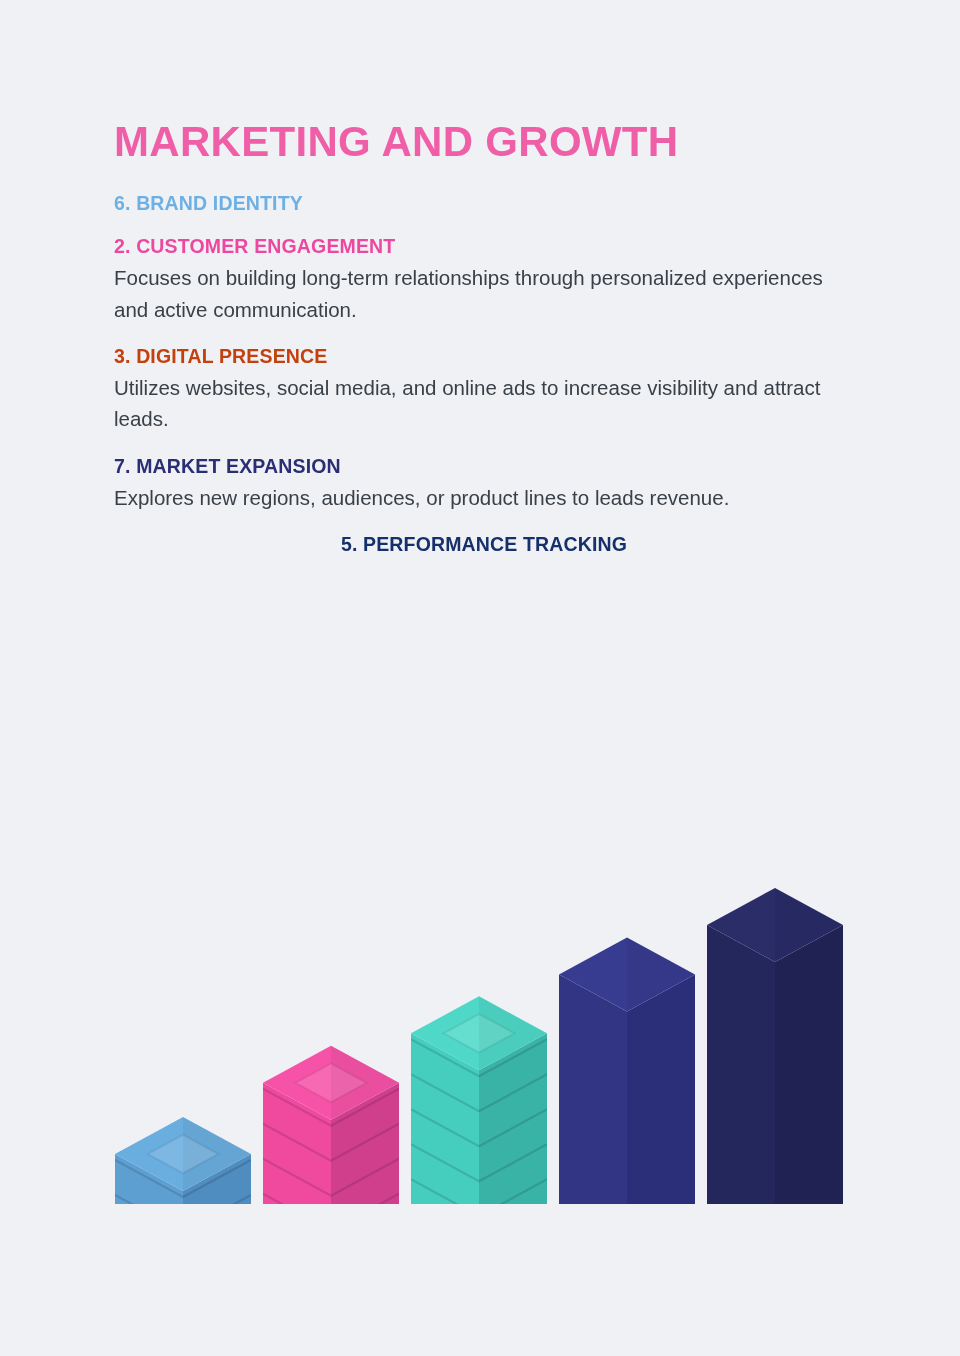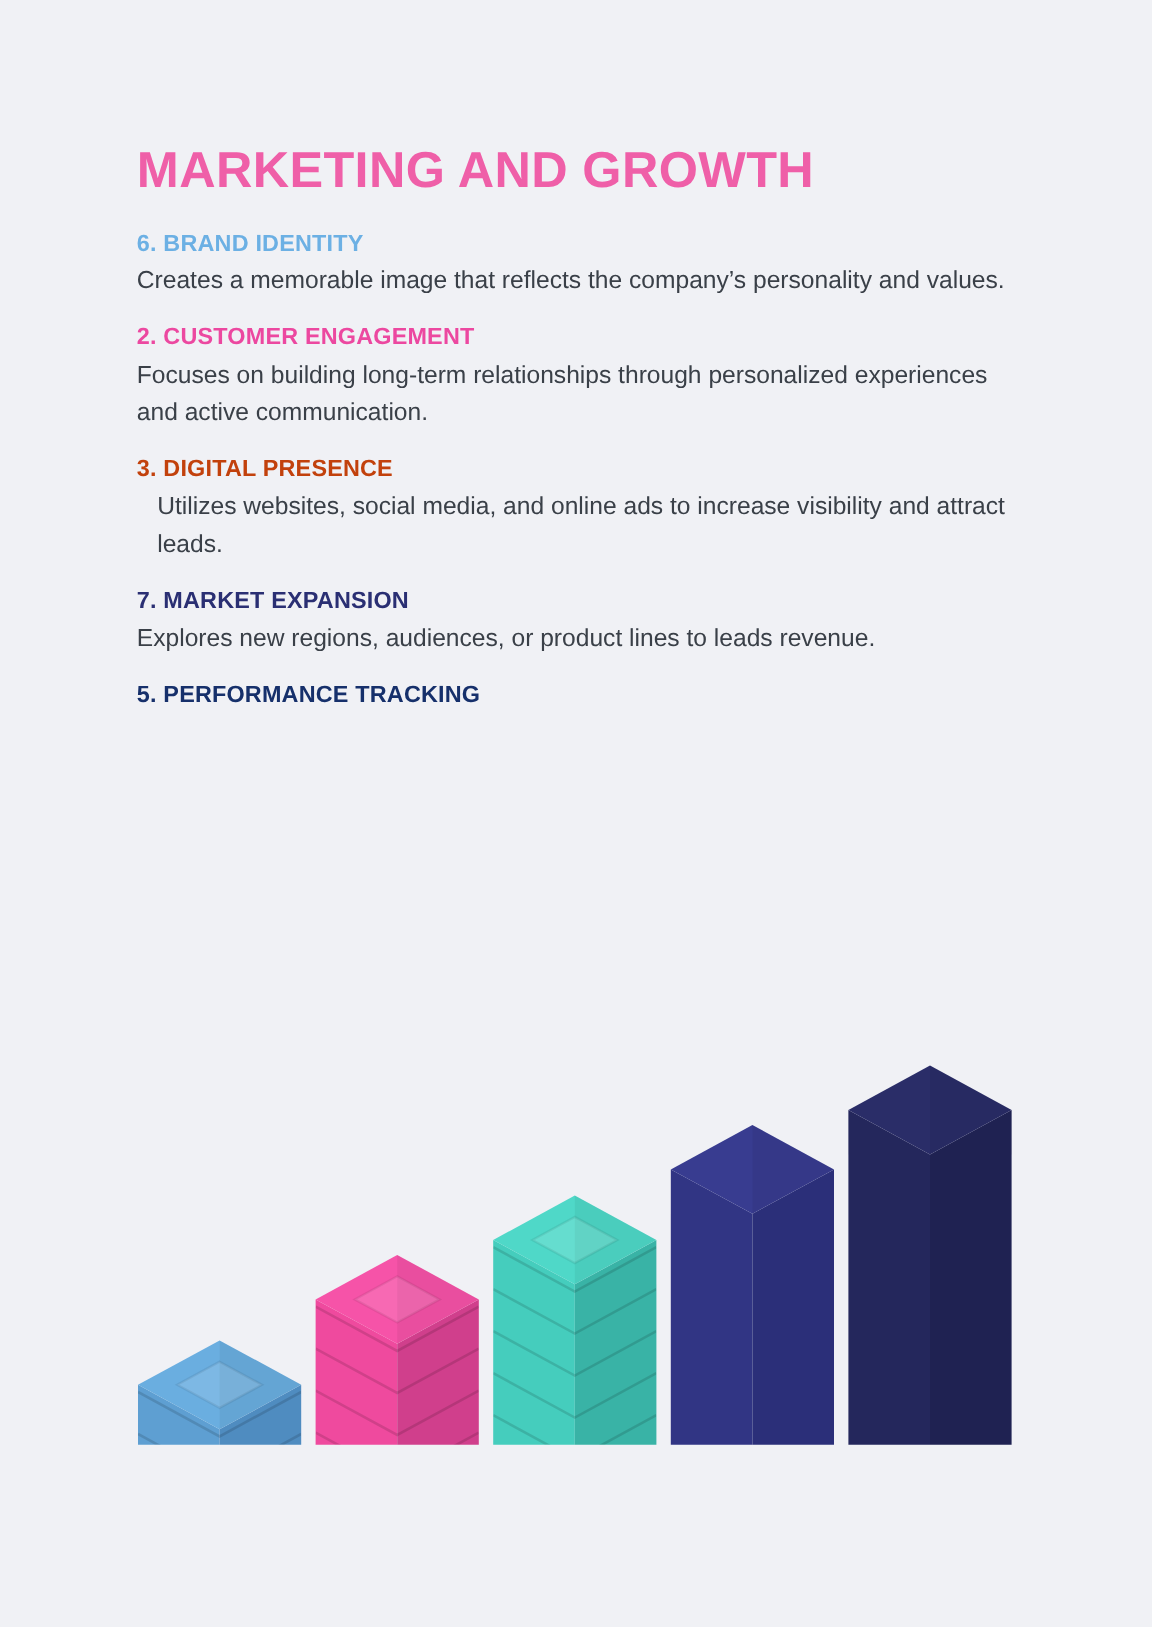--- a/index.html
+++ b/index.html
@@ -34,21 +34,21 @@
     font-weight: 700;
     letter-spacing: 0.3px;
     color: #ef5fa8;
     margin: 0 0 26px 0;
     line-height: 1.12;
   }
 
   .section {
     margin-bottom: 19px;
   }
-  .section:last-child { margin-bottom: 4px; }
+  .section:last-child { margin-bottom: 4px; text-align: center; }
 
   .section-heading {
     font-size: 19.5px;
     font-weight: 700;
     letter-spacing: 0.15px;
     margin: 0 0 3px 0;
     line-height: 1.25;
   }
 
   .section-body {
@@ -74,31 +74,30 @@
 </head>
 <body style="background: rgb(240, 241, 245);">
 
 <div class="page">
 
   <div class="content">
     <h1 class="doc-title" style="color: rgb(239, 95, 168);">MARKETING AND GROWTH</h1>
 
     <div class="section">
       <div class="section-heading" style="color: rgb(108, 176, 228);">6. BRAND IDENTITY</div>
-      <p class="section-body" style="color: rgb(58, 64, 72);">Creates a memorable image that reflects the company’s personality and values.</p>
     </div>
 
     <div class="section">
       <div class="section-heading" style="color: rgb(236, 72, 160);">2. CUSTOMER ENGAGEMENT</div>
       <p class="section-body" style="color: rgb(58, 64, 72);">Focuses on building long-term relationships through personalized experiences and active communication.</p>
     </div>
 
     <div class="section">
       <div class="section-heading" style="color: #c2410c;">3. DIGITAL PRESENCE</div>
-      <p class="section-body" style="color: rgb(58, 64, 72); margin-left: 17px;">Utilizes websites, social media, and online ads to increase visibility and attract leads.</p>
+      <p class="section-body" style="color: rgb(58, 64, 72);">Utilizes websites, social media, and online ads to increase visibility and attract leads.</p>
     </div>
 
     <div class="section">
       <div class="section-heading" style="color: rgb(42, 47, 115);">7. MARKET EXPANSION</div>
       <p class="section-body" style="color: rgb(58, 64, 72);">Explores new regions, audiences, or product lines to leads revenue.</p>
     </div>
 
     <div class="section">
       <div class="section-heading" style="color: rgb(22, 48, 107);">5. PERFORMANCE TRACKING</div>
     </div>

